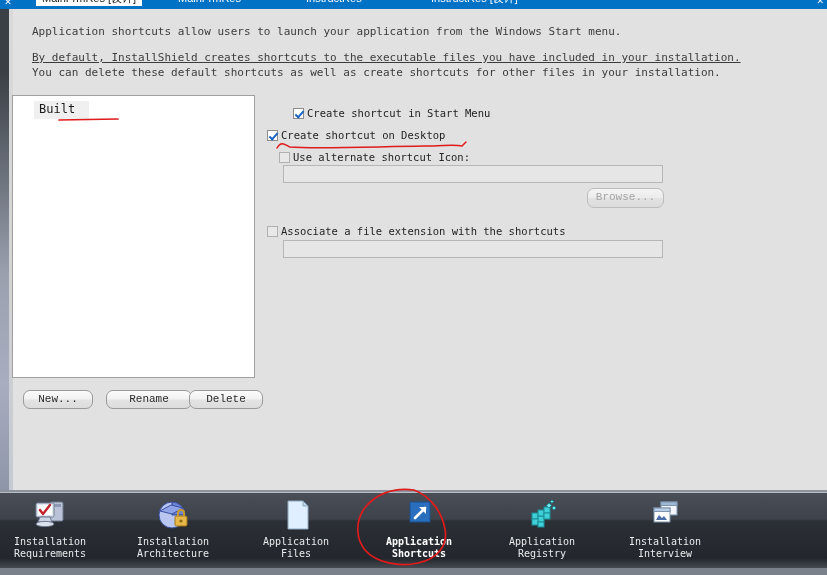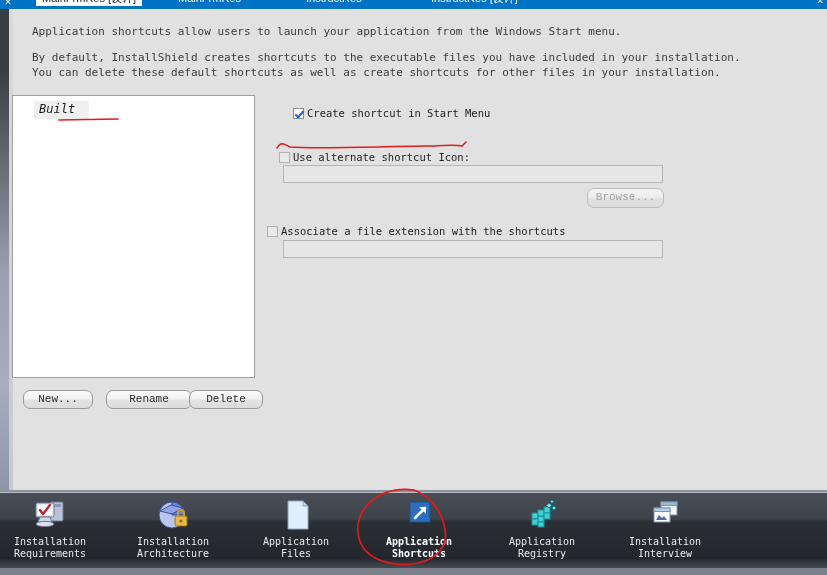--- a/index.html
+++ b/index.html
@@ -96,21 +96,21 @@
   .desc {
     position: absolute;
     left: 32px;
     color: #3c3c3c;
     font-family: "DejaVu Sans Mono", "Liberation Mono", monospace;
     font-size: 11px;
     line-height: 15px;
     white-space: nowrap;
   }
   .desc.l1 { top: 24px; }
-  .desc.l2 { top: 50px; }
+  .desc.l2 { top: 50px; text-decoration: underline; }
   .desc.l3 { top: 65px; }
 
   
   .listbox {
     position: absolute;
     left: 12px; top: 95px;
     width: 243px; height: 283px;
     background: #ffffff;
     border: 1px solid #a0a0a0;
     box-sizing: border-box;
@@ -118,21 +118,20 @@
   .listbox-item {
     position: absolute;
     left: 21px; top: 5px;
     background: #f0f0f0;
     padding: 1px 14px 2px 5px;
     color: #1a1a1a;
     font-family: "DejaVu Sans Mono", "Liberation Mono", monospace;
     font-size: 12px;
     line-height: 15px;
     white-space: nowrap;
-    font-style: italic;
   }
 
   
   .btnrow {
     position: absolute;
     left: 12px; top: 378px;
     width: 245px;
     height: 30px;
   }
   .btn {
@@ -295,20 +294,24 @@
     <div class="btn b1">New...</div>
     <div class="btn b2">Rename</div>
     <div class="btn b3">Delete</div>
   </div>
 
   <div class="cbrow r1">
     <span class="cbox checked"></span>
     <span class="cblabel">Create shortcut in Start Menu</span>
   </div>
 
+  <div class="cbrow r2">
+    <span class="cbox checked"></span>
+    <span class="cblabel">Create shortcut on Desktop</span>
+  </div>
 
   <svg class="annot" style="left:274px; top:136px;" width="200" height="16">
     <path d="M3 12 C7 5, 10 8, 16 11 C40 13, 90 11, 150 10 C170 10, 180 8, 188 10 L192 6" stroke="#e01b1b" stroke-width="1.5" fill="none" stroke-linecap="round" stroke-linejoin="round"></path>
   </svg>
 
   <div class="cbrow r3">
     <span class="cbox disabled"></span>
     <span class="cblabel">Use alternate shortcut Icon:</span>
   </div>
 

